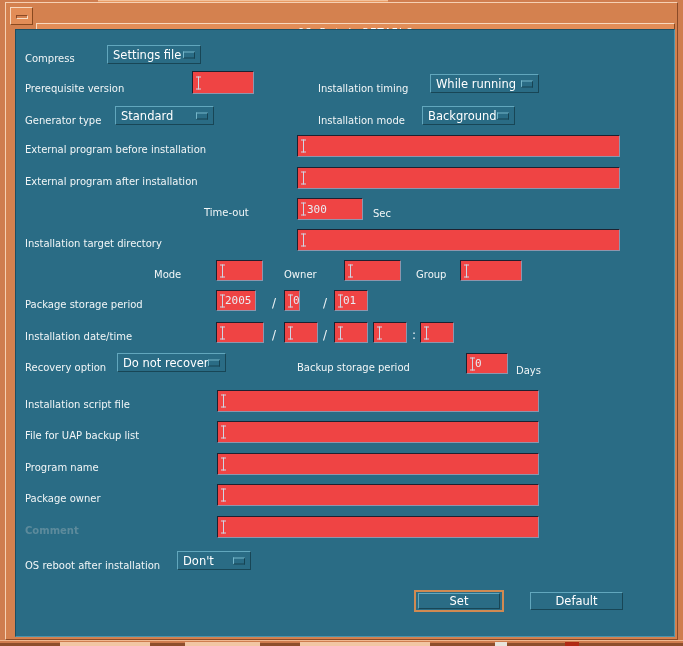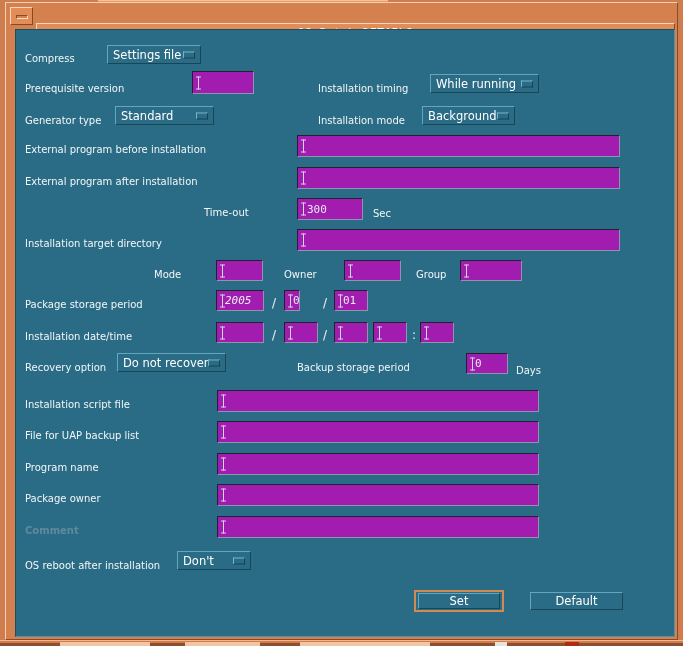--- a/index.html
+++ b/index.html
@@ -120,21 +120,21 @@
     line-height: 14px;
   }
   .lbl.dim {
     color: #5d8b9c;
     font-weight: bold;
   }
 
   
   .tfield {
     position: absolute;
-    background: #a21caf;
+    background: #ef4444;
     border-top: 1px solid #1e2130;
     border-left: 1px solid #1e2130;
     border-right: 1px solid #8d96ae;
     border-bottom: 1px solid #8d96ae;
     box-sizing: border-box;
     overflow: hidden;
     display: flex; align-items: center;
   }
   .tfield .val {
     color: #e9ecf3;
@@ -321,21 +321,21 @@
         <span class="val" style="padding-left:9px;"></span>
       </div>
 
       <span class="lbl" style="left:400px; top:238px;">Group</span>
       <div class="tfield" style="left:444px; top:230px; width:62px; height:21px;">
         <span class="caret"></span>
         <span class="val" style="padding-left:9px;"></span>
       </div>
 
       <span class="lbl" style="left:9px; top:268px;">Package storage period</span>
-      <div class="tfield" style="left:200px; top:260px; width:48px; height:21px;font-style:italic;">
+      <div class="tfield" style="left:200px; top:260px; width:40px; height:21px;">
         <span class="caret"></span>
         <span class="val" style="padding-left:8px;">2005</span>
       </div>
       <span class="sep-slash" style="left:256px; top:266px;">/</span>
       <div class="tfield" style="left:268px; top:260px; width:16px; height:21px;">
         <span class="caret"></span>
         <span class="val" style="padding-left:8px;">03</span>
       </div>
       <span class="sep-slash" style="left:307px; top:266px;">/</span>
       <div class="tfield" style="left:318px; top:260px; width:34px; height:21px;">

